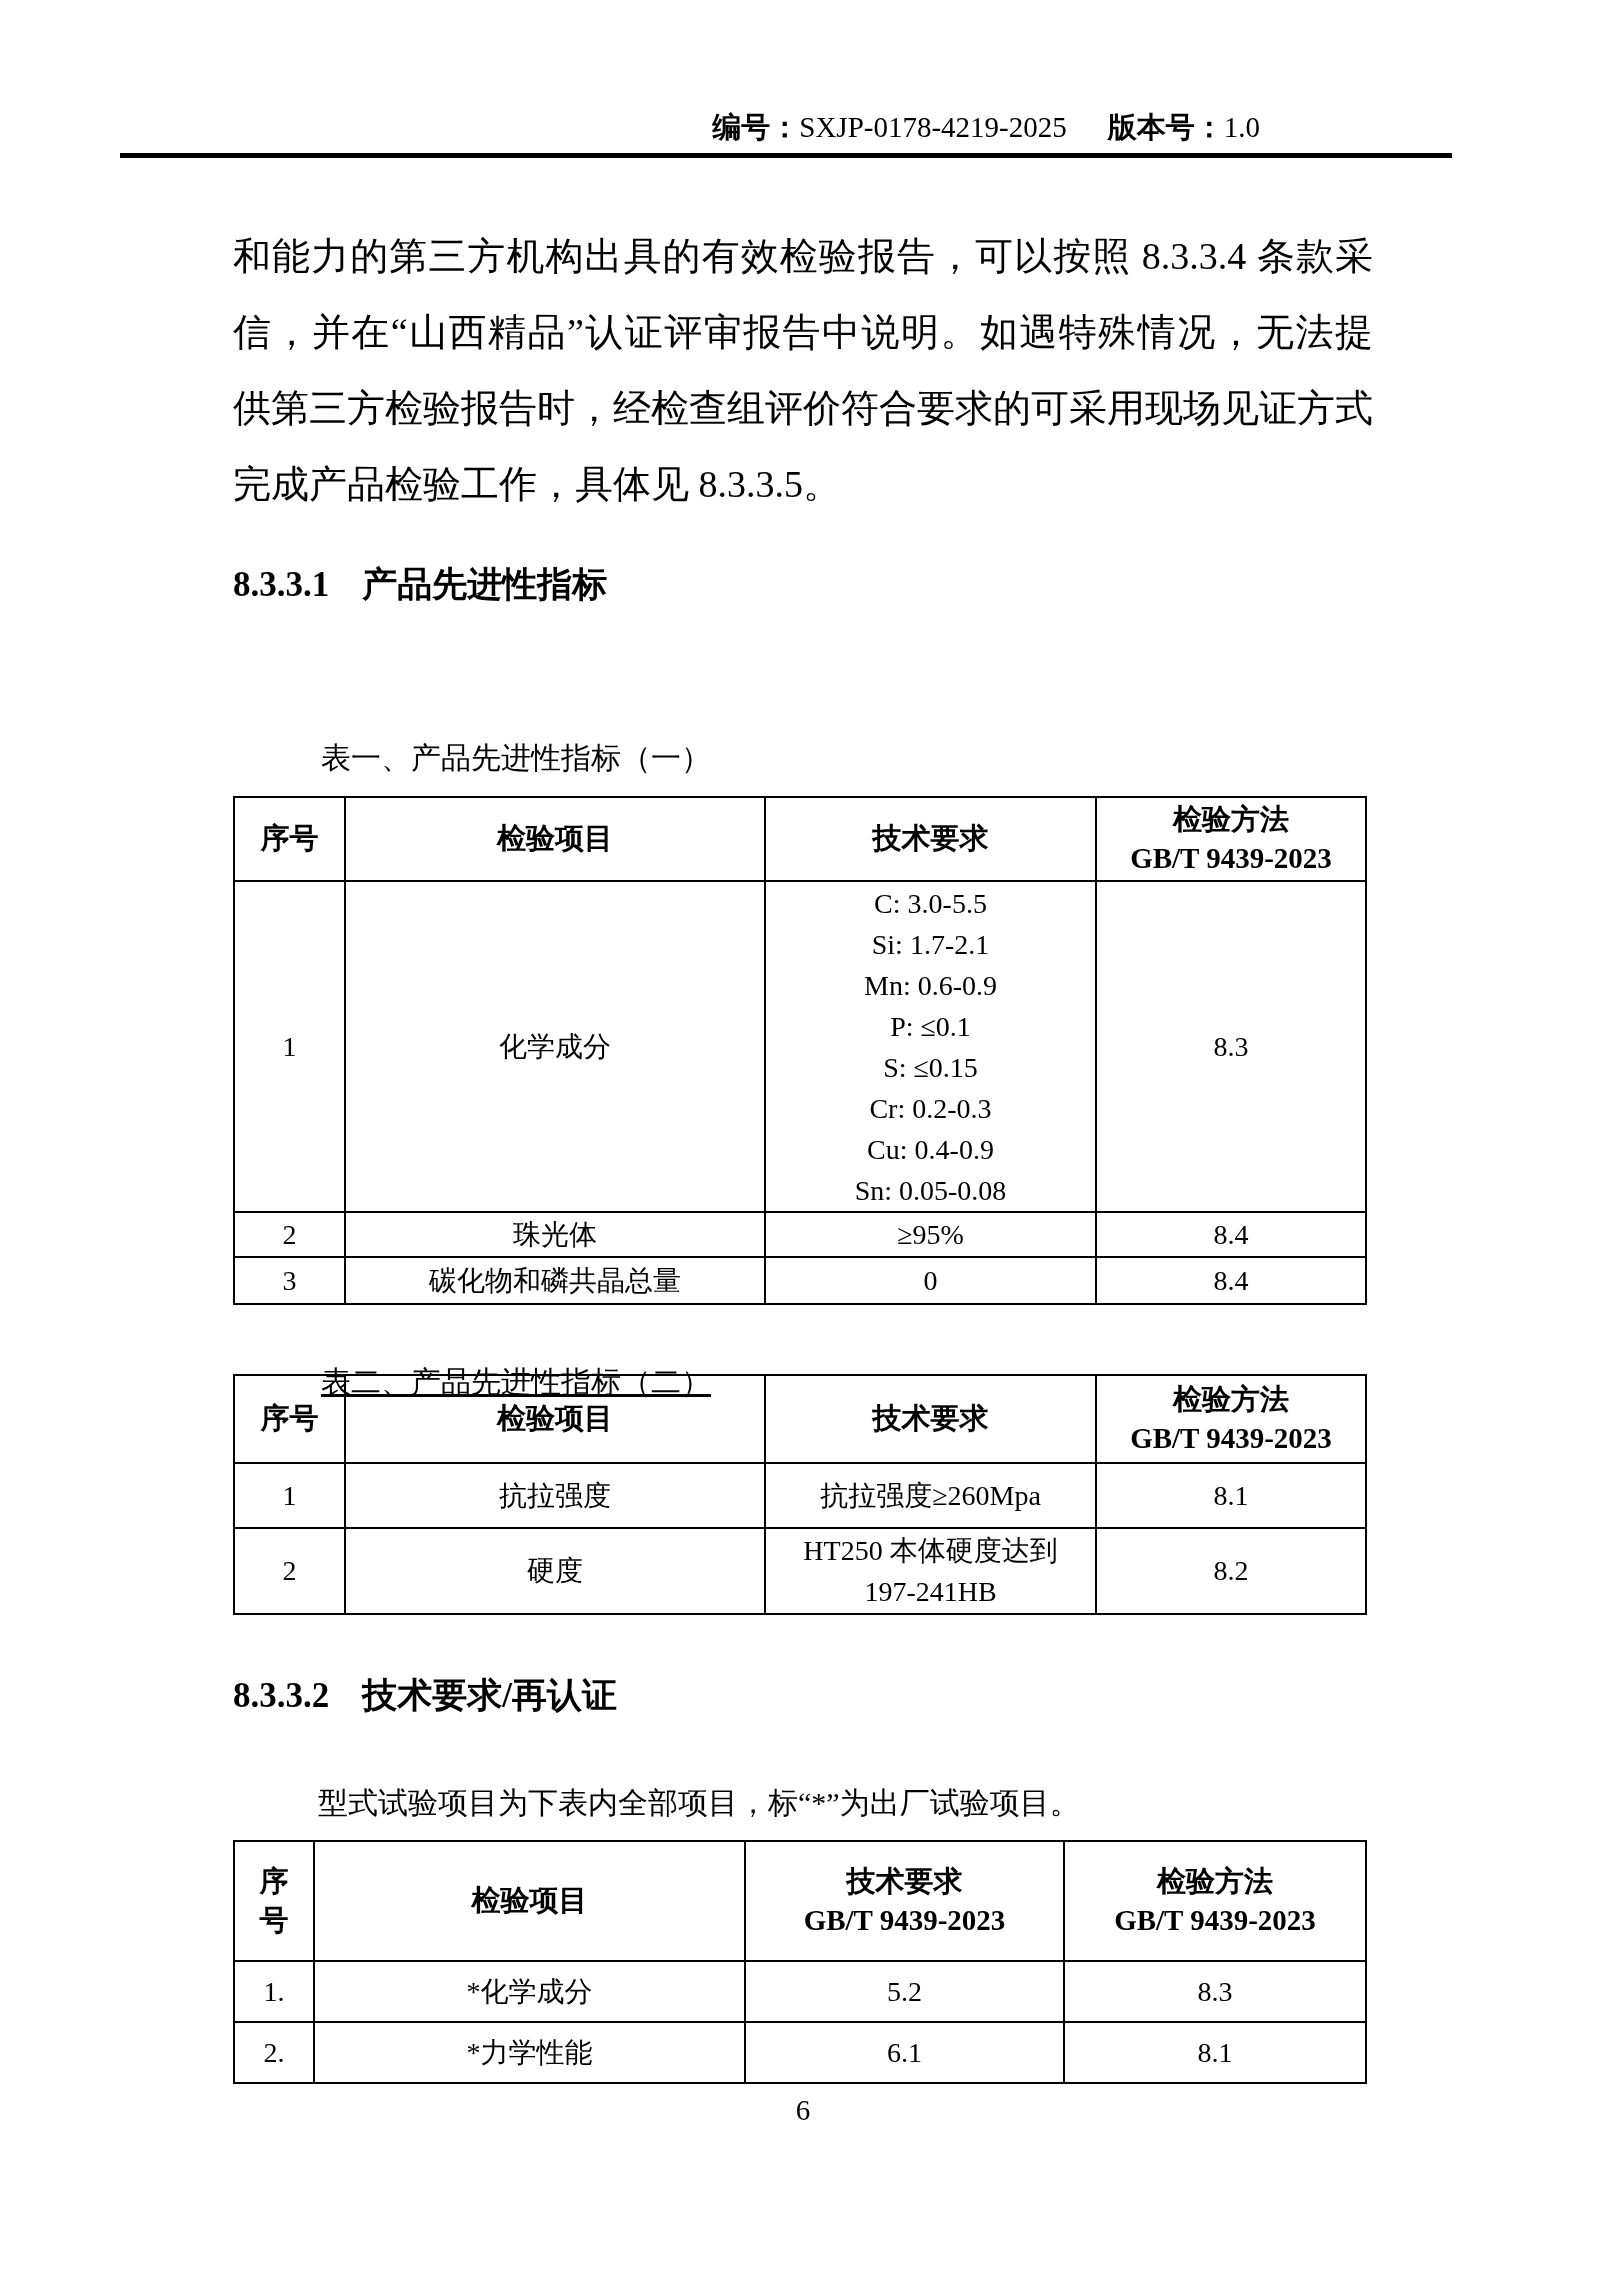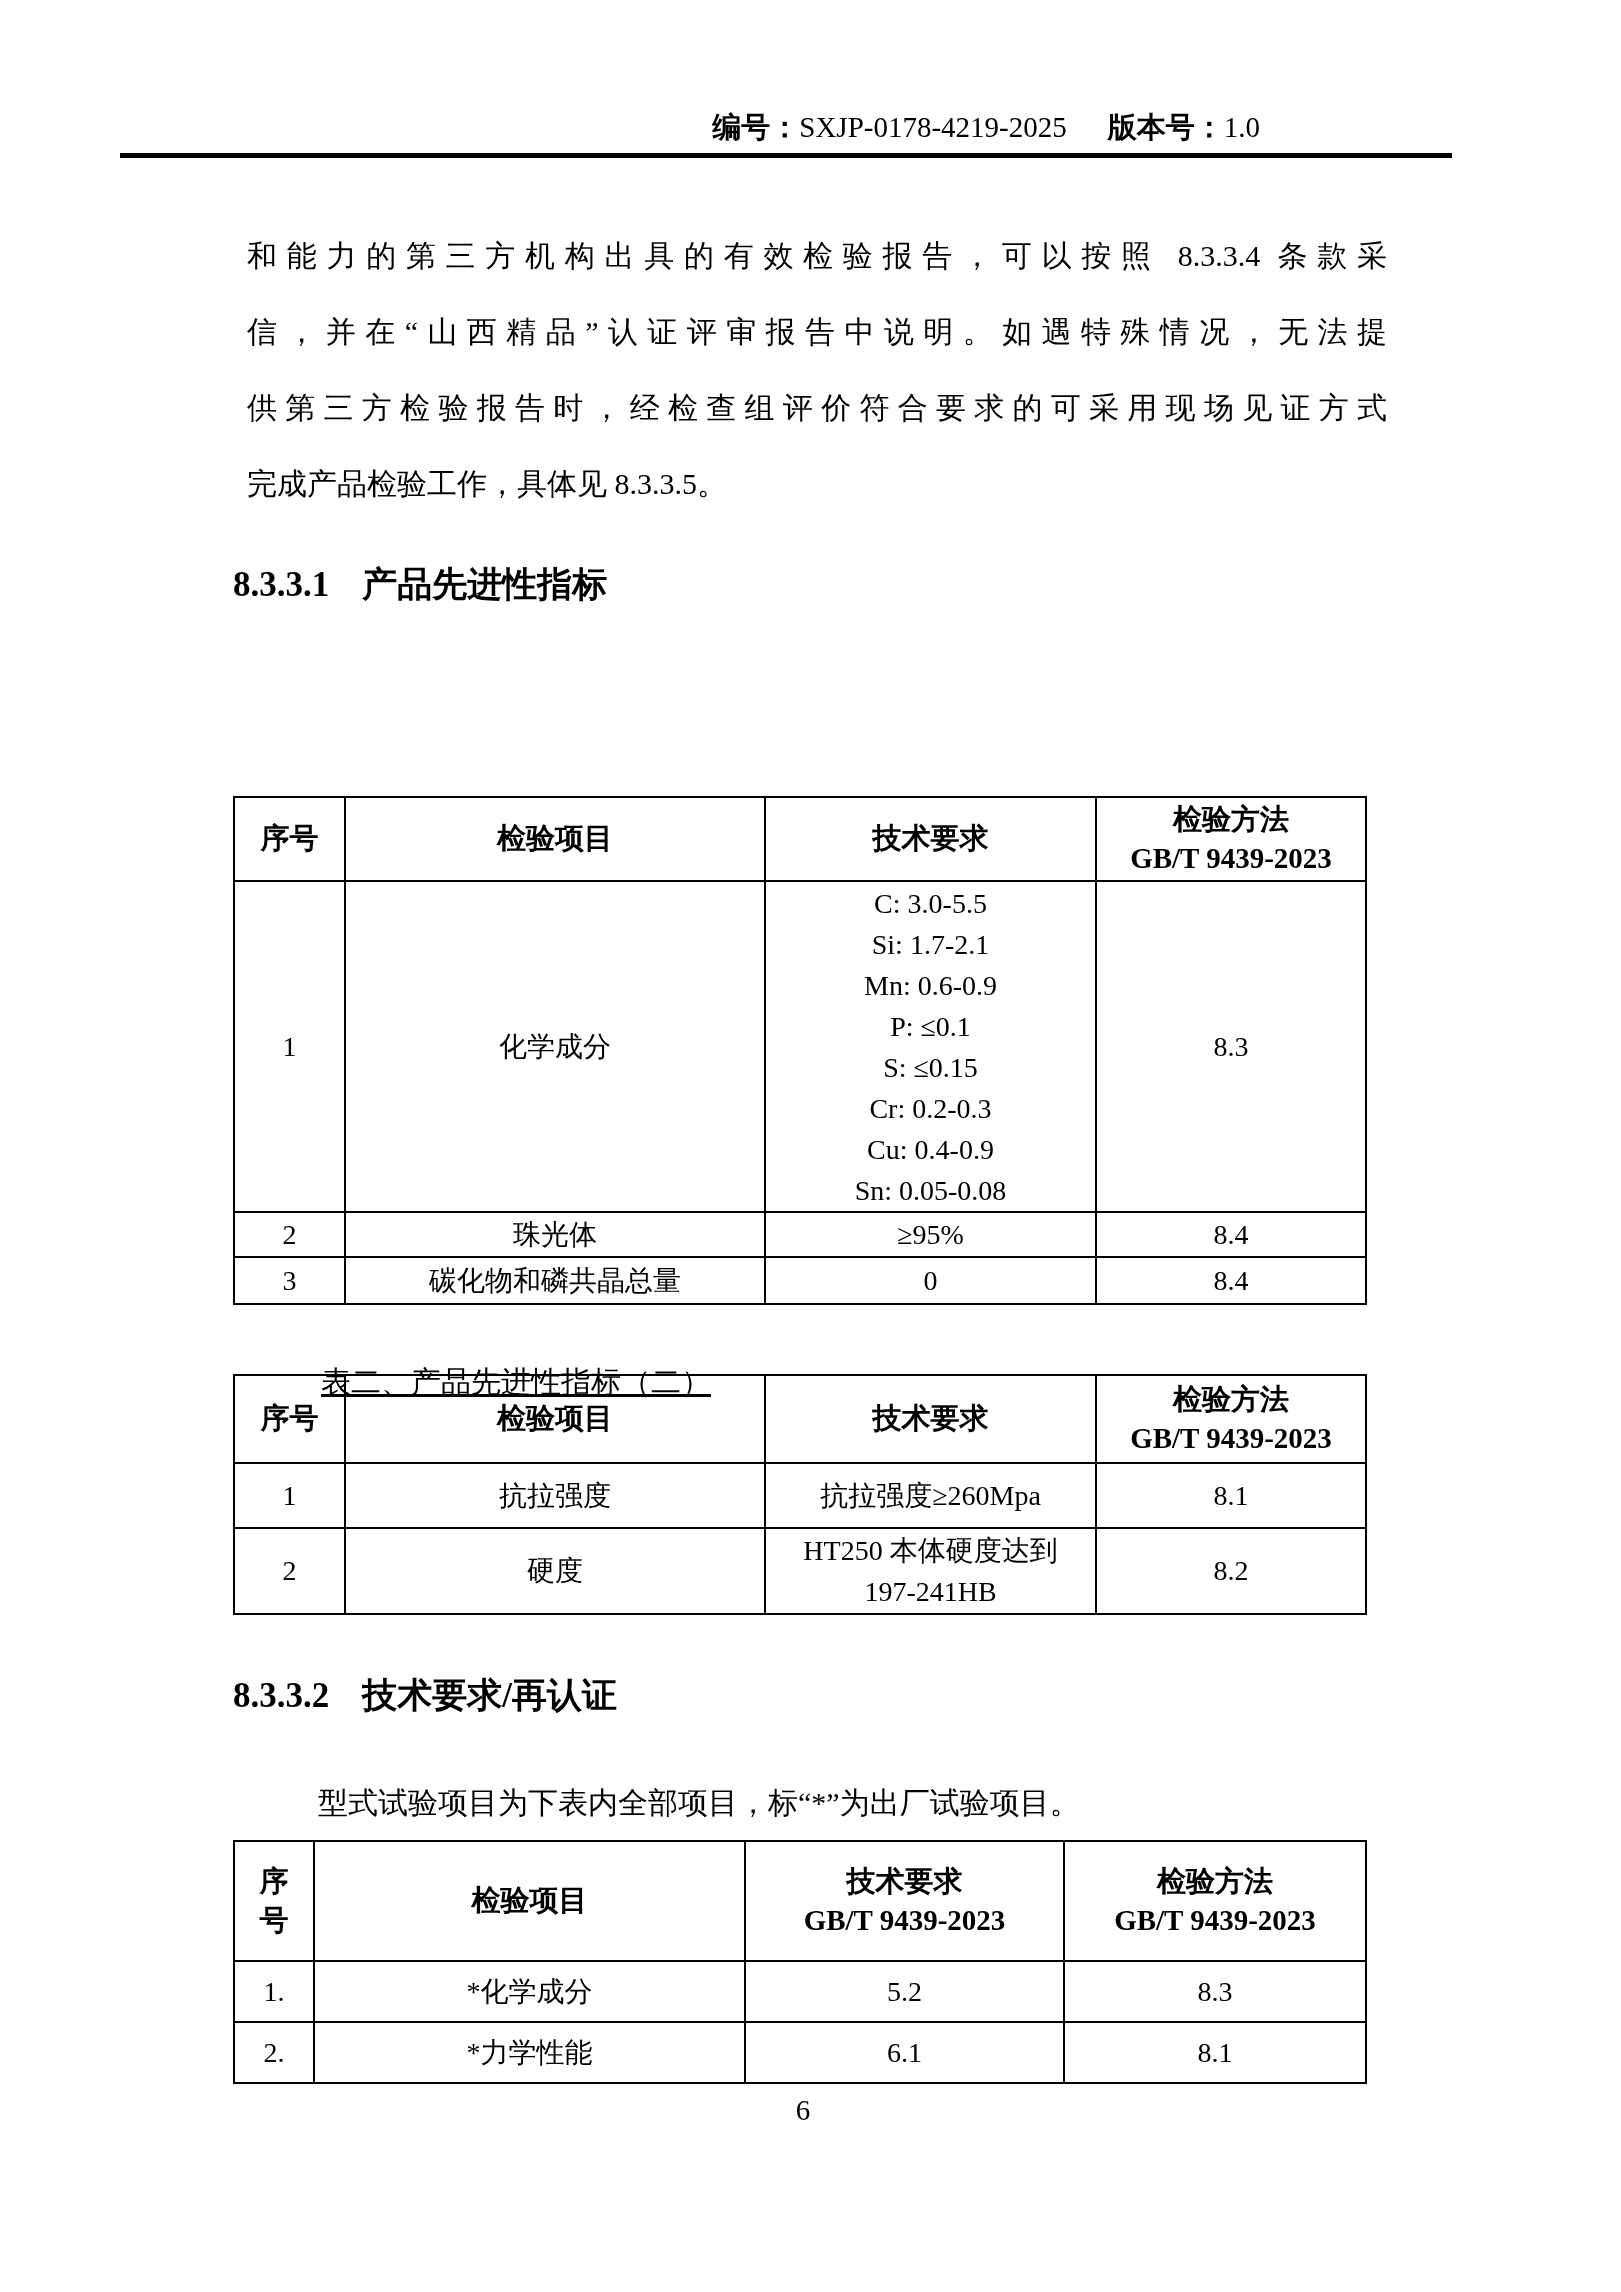--- a/index.html
+++ b/index.html
@@ -24,21 +24,21 @@
   .doc-header .ver { margin-left: 41px; }
   .rule {
     position: absolute;
     top: 153px;
     left: 120px;
     width: 1382px;
     height: 4.9px;
     background: #000000;
   }
   .blk { position: absolute; left: 233px; width: 1140px; }
-  .par { font-size: 30px; margin-left: 14px; }
+  .par { font-size: 38px; }
   .par .line {
     height: 76px;
     line-height: 76px;
     text-align: justify;
     text-align-last: justify;
     white-space: nowrap;
   }
   .par .line.last { text-align-last: left; }
   .oneline { font-size: 30px; line-height: 41px; }
   .ind { padding-left: 85px; }
@@ -92,20 +92,21 @@
     <div class="line">信，并在“山西精品”认证评审报告中说明。如遇特殊情况，无法提</div>
     <div class="line">供第三方检验报告时，经检查组评价符合要求的可采用现场见证方式</div>
     <div class="line last">完成产品检验工作，具体见 8.3.3.5。</div>
   </div>
 
   <div class="blk heading" style="top:561px;">
     <span class="h-num">8.3.3.1</span><span class="h-title">产品先进性指标</span>
   </div>
 
 
+  <div class="blk caption" style="top:737px;">表一、产品先进性指标（一）</div>
 
   <table class="doc-table blk" style="top:796px;">
     <colgroup>
         <col style="width:111px">
         <col style="width:420px">
         <col style="width:331px">
         <col style="width:270px">
       </colgroup>
     <tbody>
         <tr class="head">

